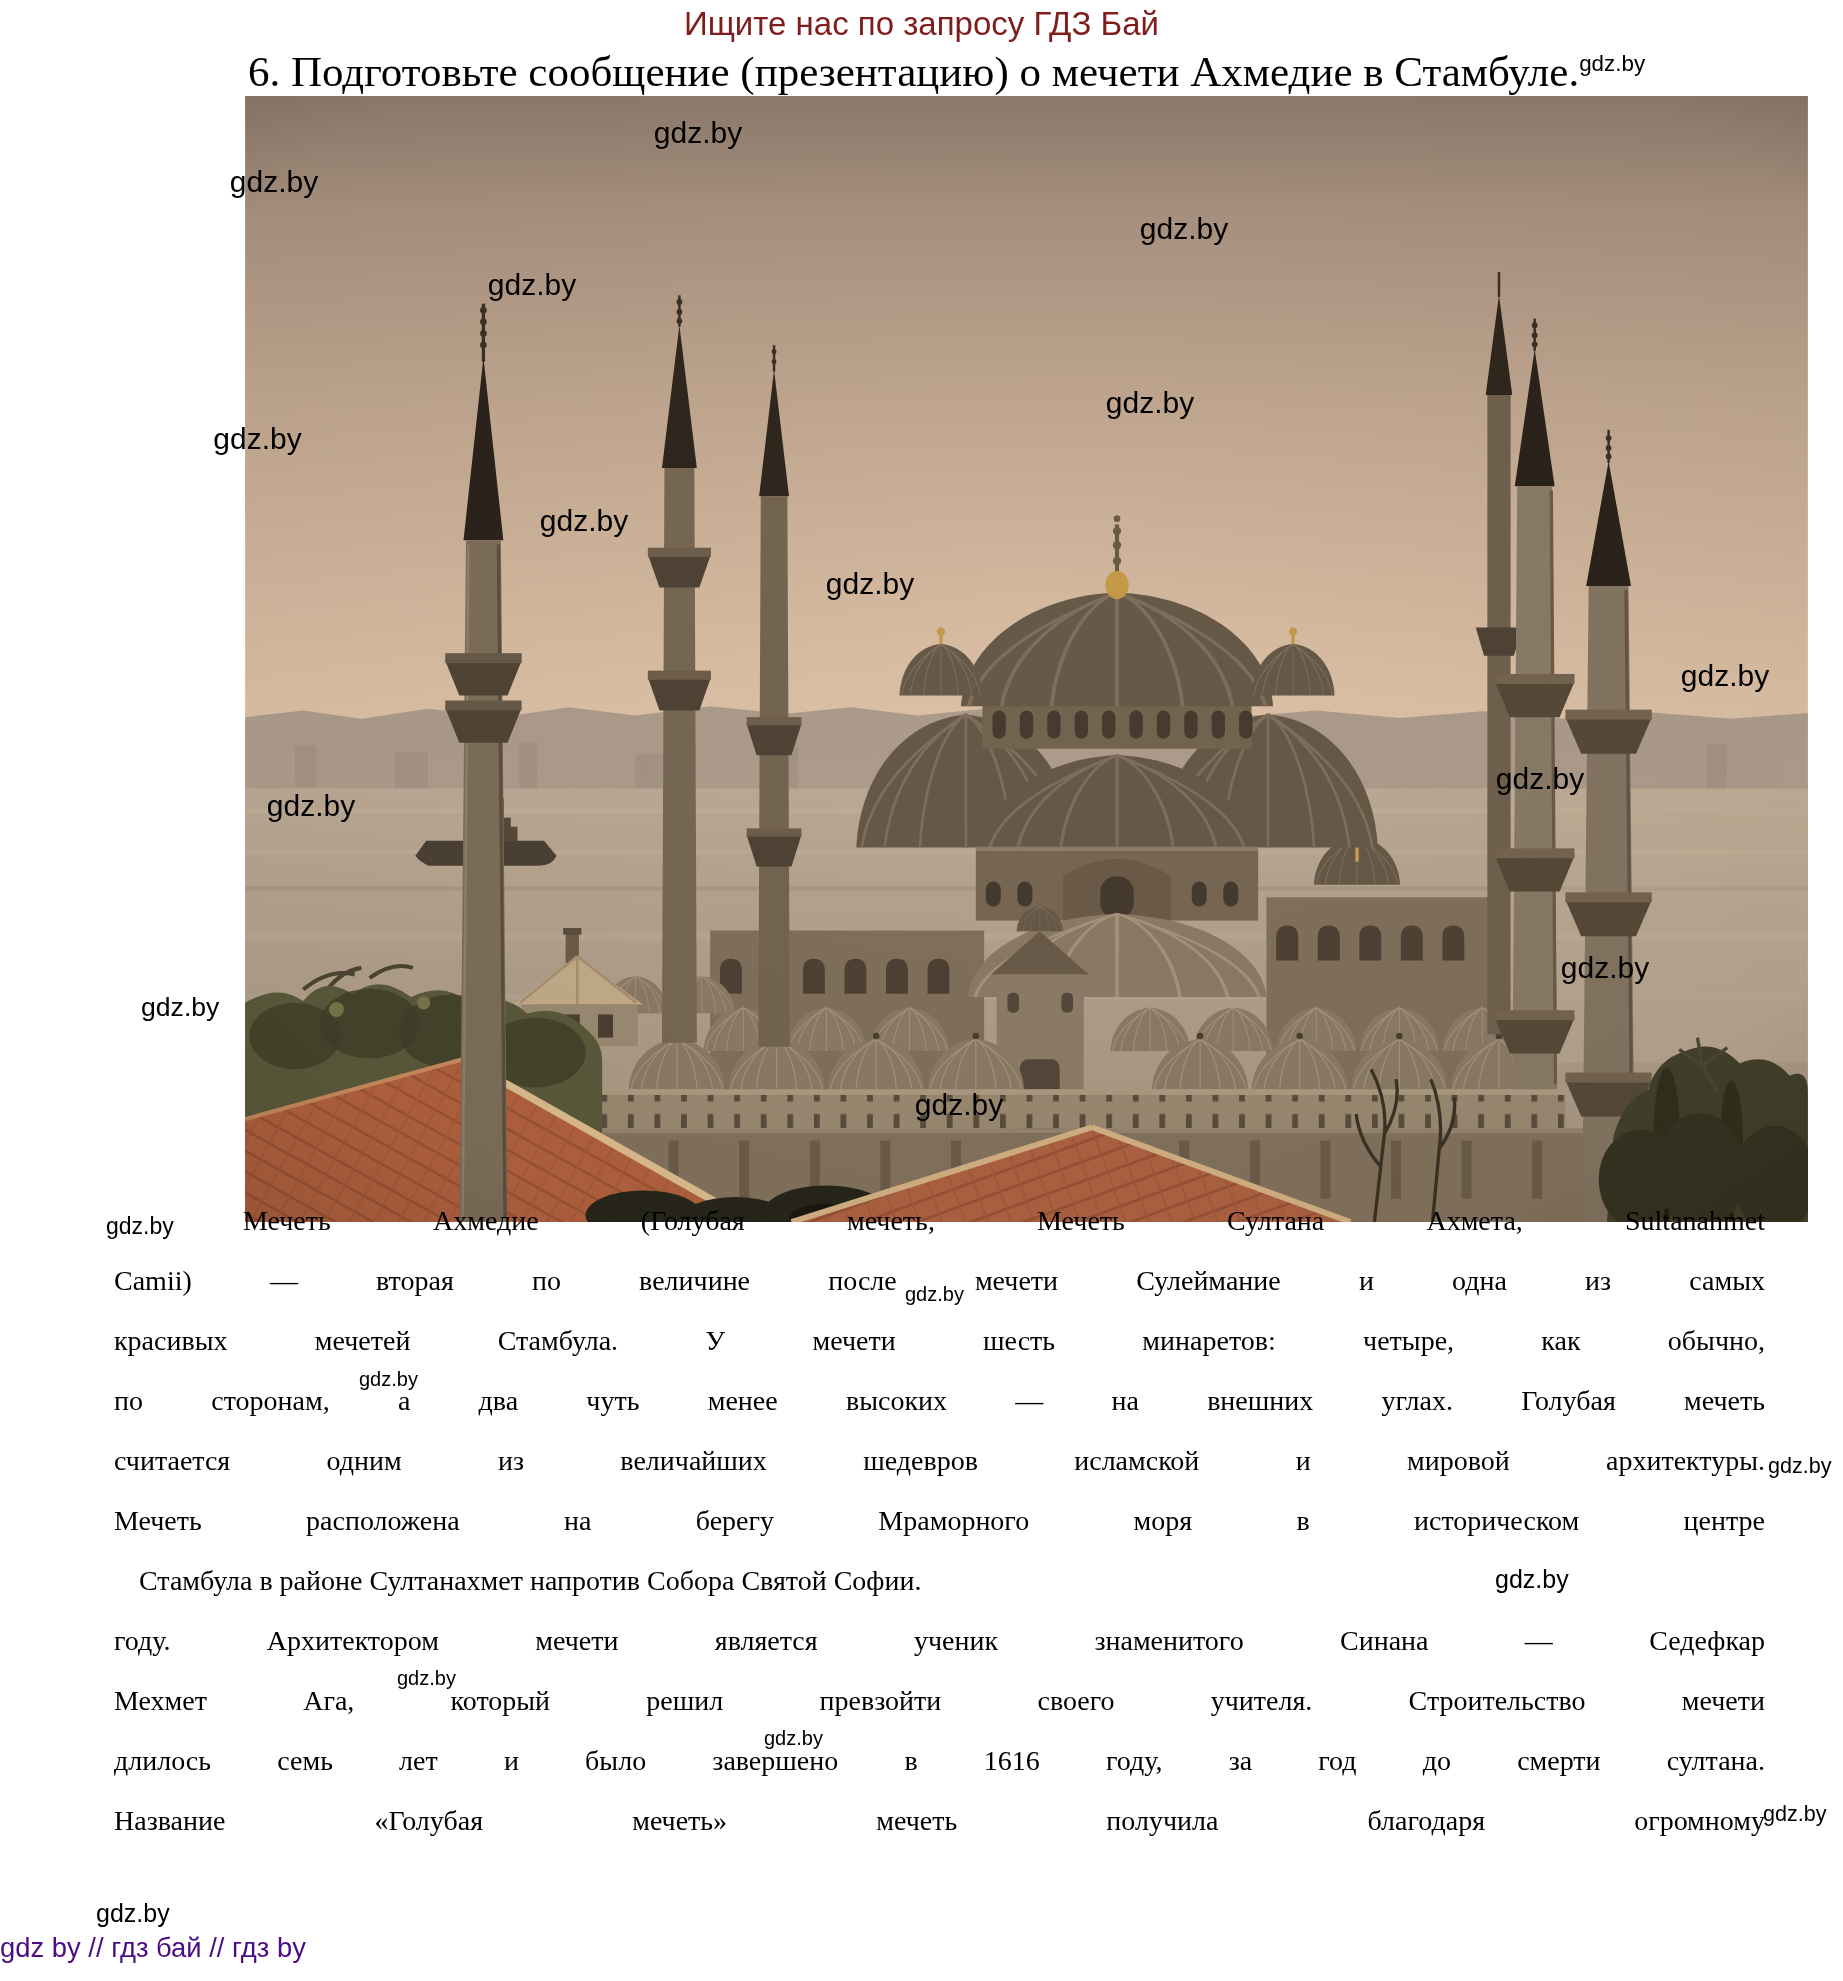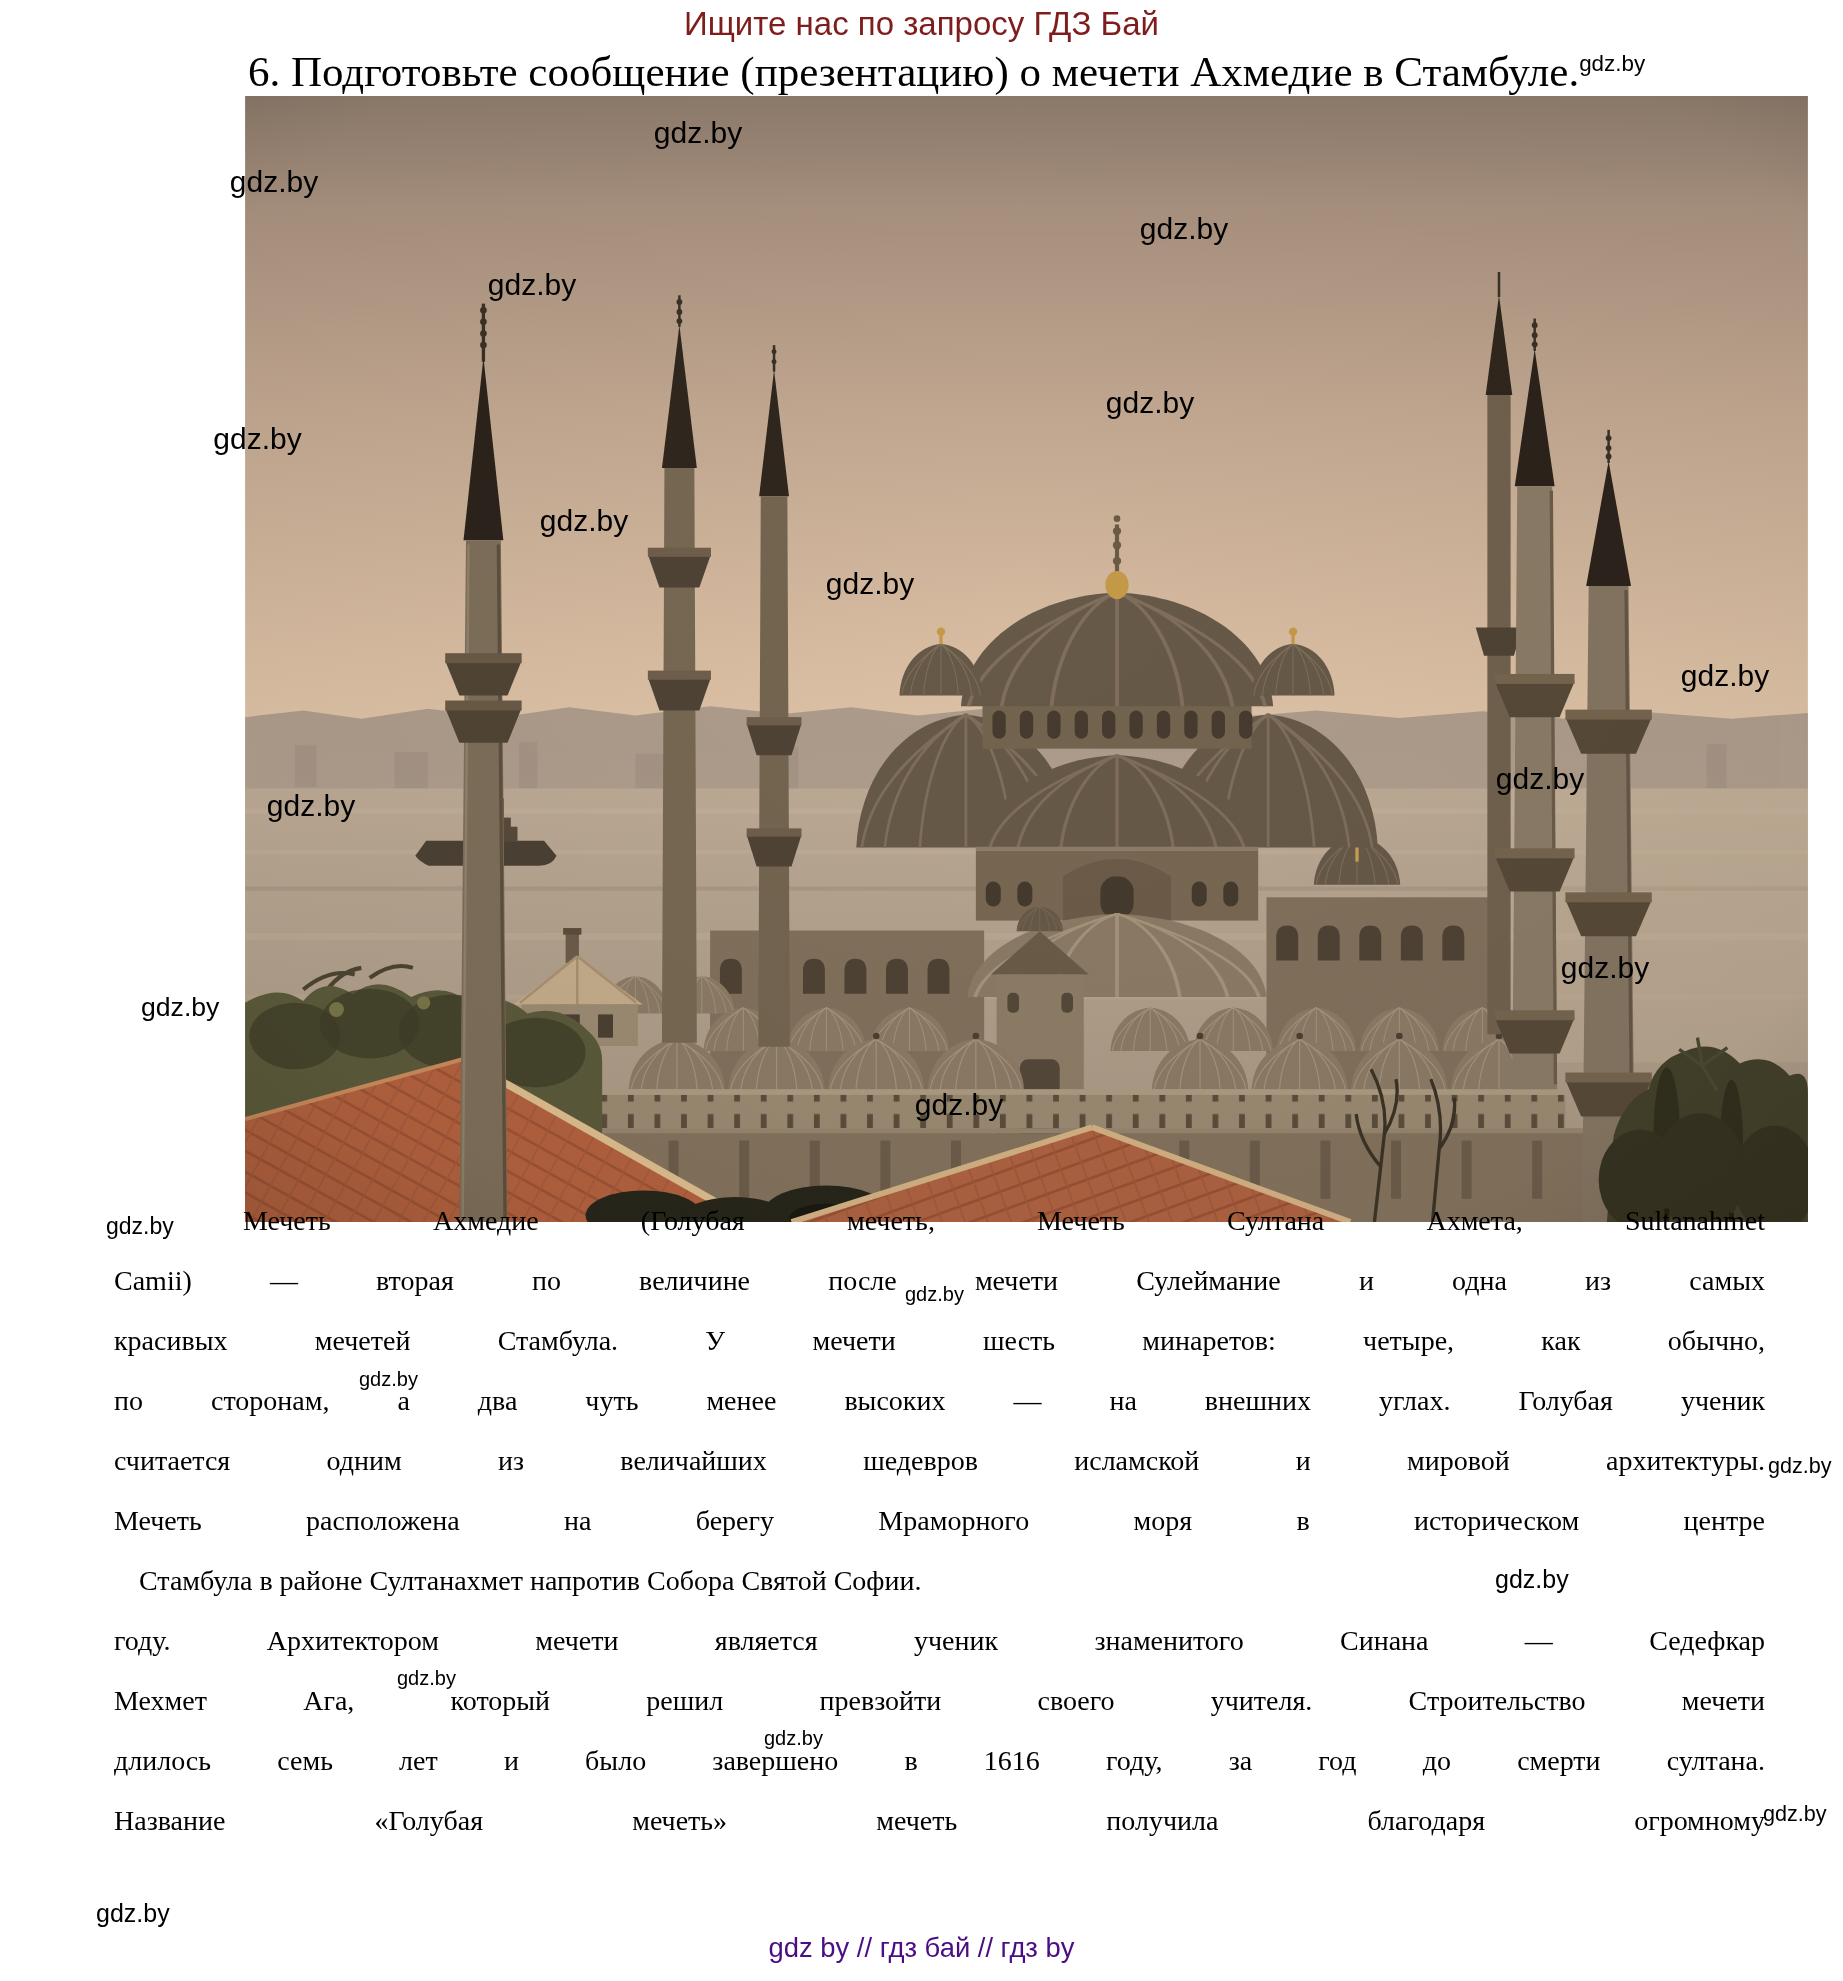--- a/index.html
+++ b/index.html
@@ -11,21 +11,21 @@
   .title sup{font-family:"Liberation Sans","DejaVu Sans",sans-serif;font-size:22.4px;}
   .photo{position:absolute;left:245px;top:96px;width:1563px;height:1126px;overflow:visible;}
   .photo svg{position:absolute;left:0;top:0;display:block;}
   .wm{position:absolute;font-family:"Liberation Sans","DejaVu Sans",sans-serif;color:#000;
       white-space:nowrap;line-height:1;}
   .wm-photo{font-size:30px;transform:translate(-50%,-50%);}
   .article{position:absolute;left:114px;top:1191px;width:1651px;font-size:28px;}
   .line{height:60px;line-height:60px;text-align:justify;text-align-last:justify;white-space:normal;}
   .line.indent{text-indent:129px;}
   .line.no-just{text-align-last:left;margin-left:25px;}
-  .footer{position:absolute;left:0;top:1932px;width:100%;text-align:center;
+  .footer{position:absolute;left:0;top:1932px;width:100%;
           font-family:"Liberation Sans","DejaVu Sans",sans-serif;font-size:27.4px;}
 </style>
 </head>
 <body>
 
 <div class="page">
 
   <div class="promo" style="color: #7f1d1d;">Ищите нас по запросу ГДЗ Бай</div>
 
   <div class="title"><span>6. Подготовьте сообщение (презентацию) о мечети Ахмедие в Стамбуле.</span><sup>gdz.by</sup></div>
@@ -415,21 +415,21 @@
         <span class="wm wm-photo" style="left: 66px; top: 710px;">gdz.by</span>
         <span class="wm wm-photo" style="left: 1360px; top: 872px;">gdz.by</span>
         <span class="wm wm-photo" style="left: 714px; top: 1009px;">gdz.by</span>
       </div>
   </div>
 
   <div class="article" id="article">
       <div class="line indent">Мечеть Ахмедие (Голубая мечеть, Мечеть Султана Ахмета,  Sultanahmet</div>
       <div class="line">Camii) — вторая по величине после мечети Сулеймание и одна из самых</div>
       <div class="line">красивых мечетей Стамбула. У мечети  шесть минаретов: четыре, как обычно,</div>
-      <div class="line">по сторонам, а два чуть менее высоких — на внешних углах. Голубая ученик</div>
+      <div class="line">по сторонам, а два чуть менее высоких — на внешних углах. Голубая мечеть</div>
       <div class="line">считается одним из величайших шедевров исламской и мировой архитектуры.</div>
       <div class="line">Мечеть расположена на берегу Мраморного моря в историческом центре</div>
       <div class="line no-just">Стамбула в районе Султанахмет напротив Собора Святой Софии.</div>
       <div class="line">году. Архитектором мечети является ученик знаменитого Синана — Седефкар</div>
       <div class="line">Мехмет Ага, который решил превзойти своего учителя. Строительство мечети</div>
       <div class="line">длилось семь лет и было завершено в 1616 году, за год до смерти султана.</div>
       <div class="line">Название «Голубая мечеть» мечеть получила благодаря огромному</div>
     </div>
 
   <div id="page-wms">

